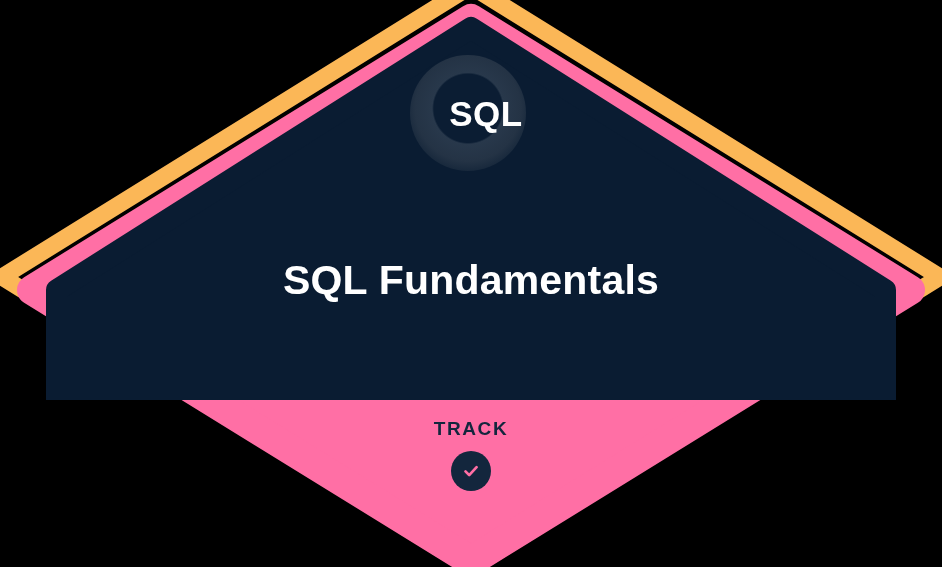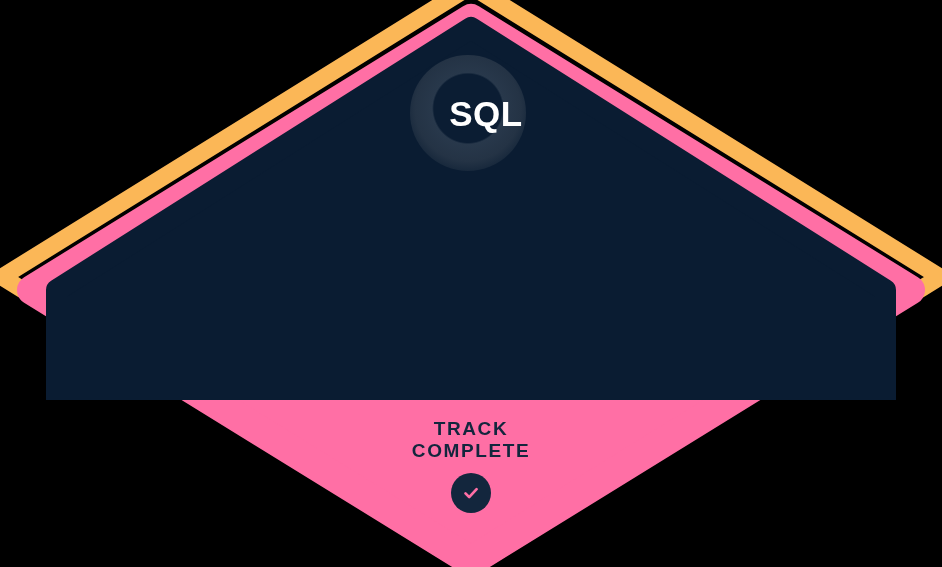--- a/index.html
+++ b/index.html
@@ -148,24 +148,24 @@
     </g>
   </svg>
 
   <div class="overlay-layer">
 
     <div id="sql-emblem">
       <div id="sql-emblem-ring"></div>
       <span id="sql-emblem-label">SQL</span>
     </div>
 
+    <div id="track-title">SQL Fundamentals</div>
 
     <div id="status-block">
       <div class="status-line">TRACK</div>
-      <div class="status-line">COMPLETE</div>
       <div id="status-check-wrap">
         <div id="status-check-badge" style="background: rgb(19, 38, 61);">
           <svg width="22" height="22" viewBox="0 0 22 22">
             <path d="M5.5 11.4 L9.2 15.1 L16.6 7.2" fill="none" stroke="#ff6fa5" stroke-width="2.7" stroke-linecap="round" stroke-linejoin="round"></path>
           </svg>
         </div>
       </div>
     </div>
 
   </div>

